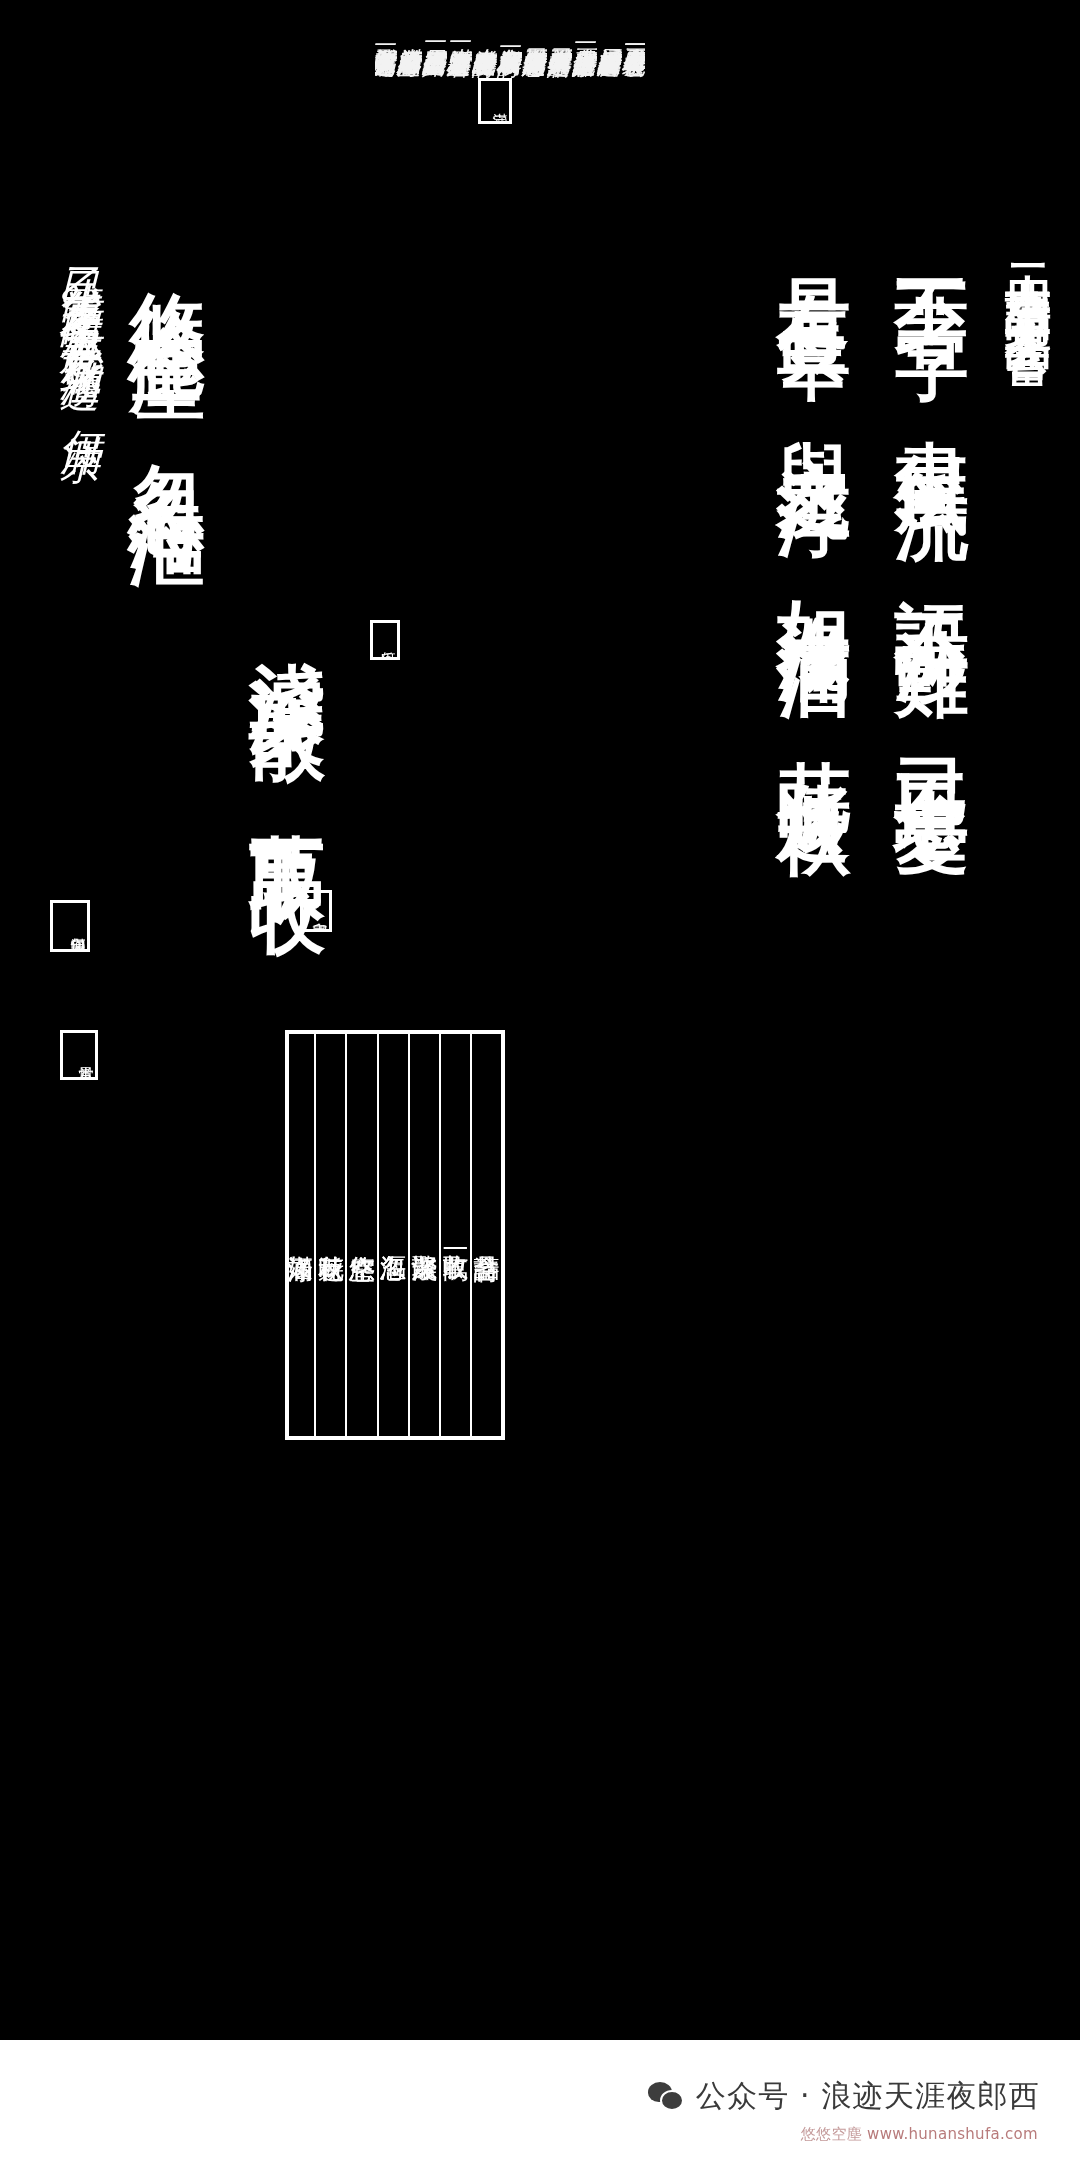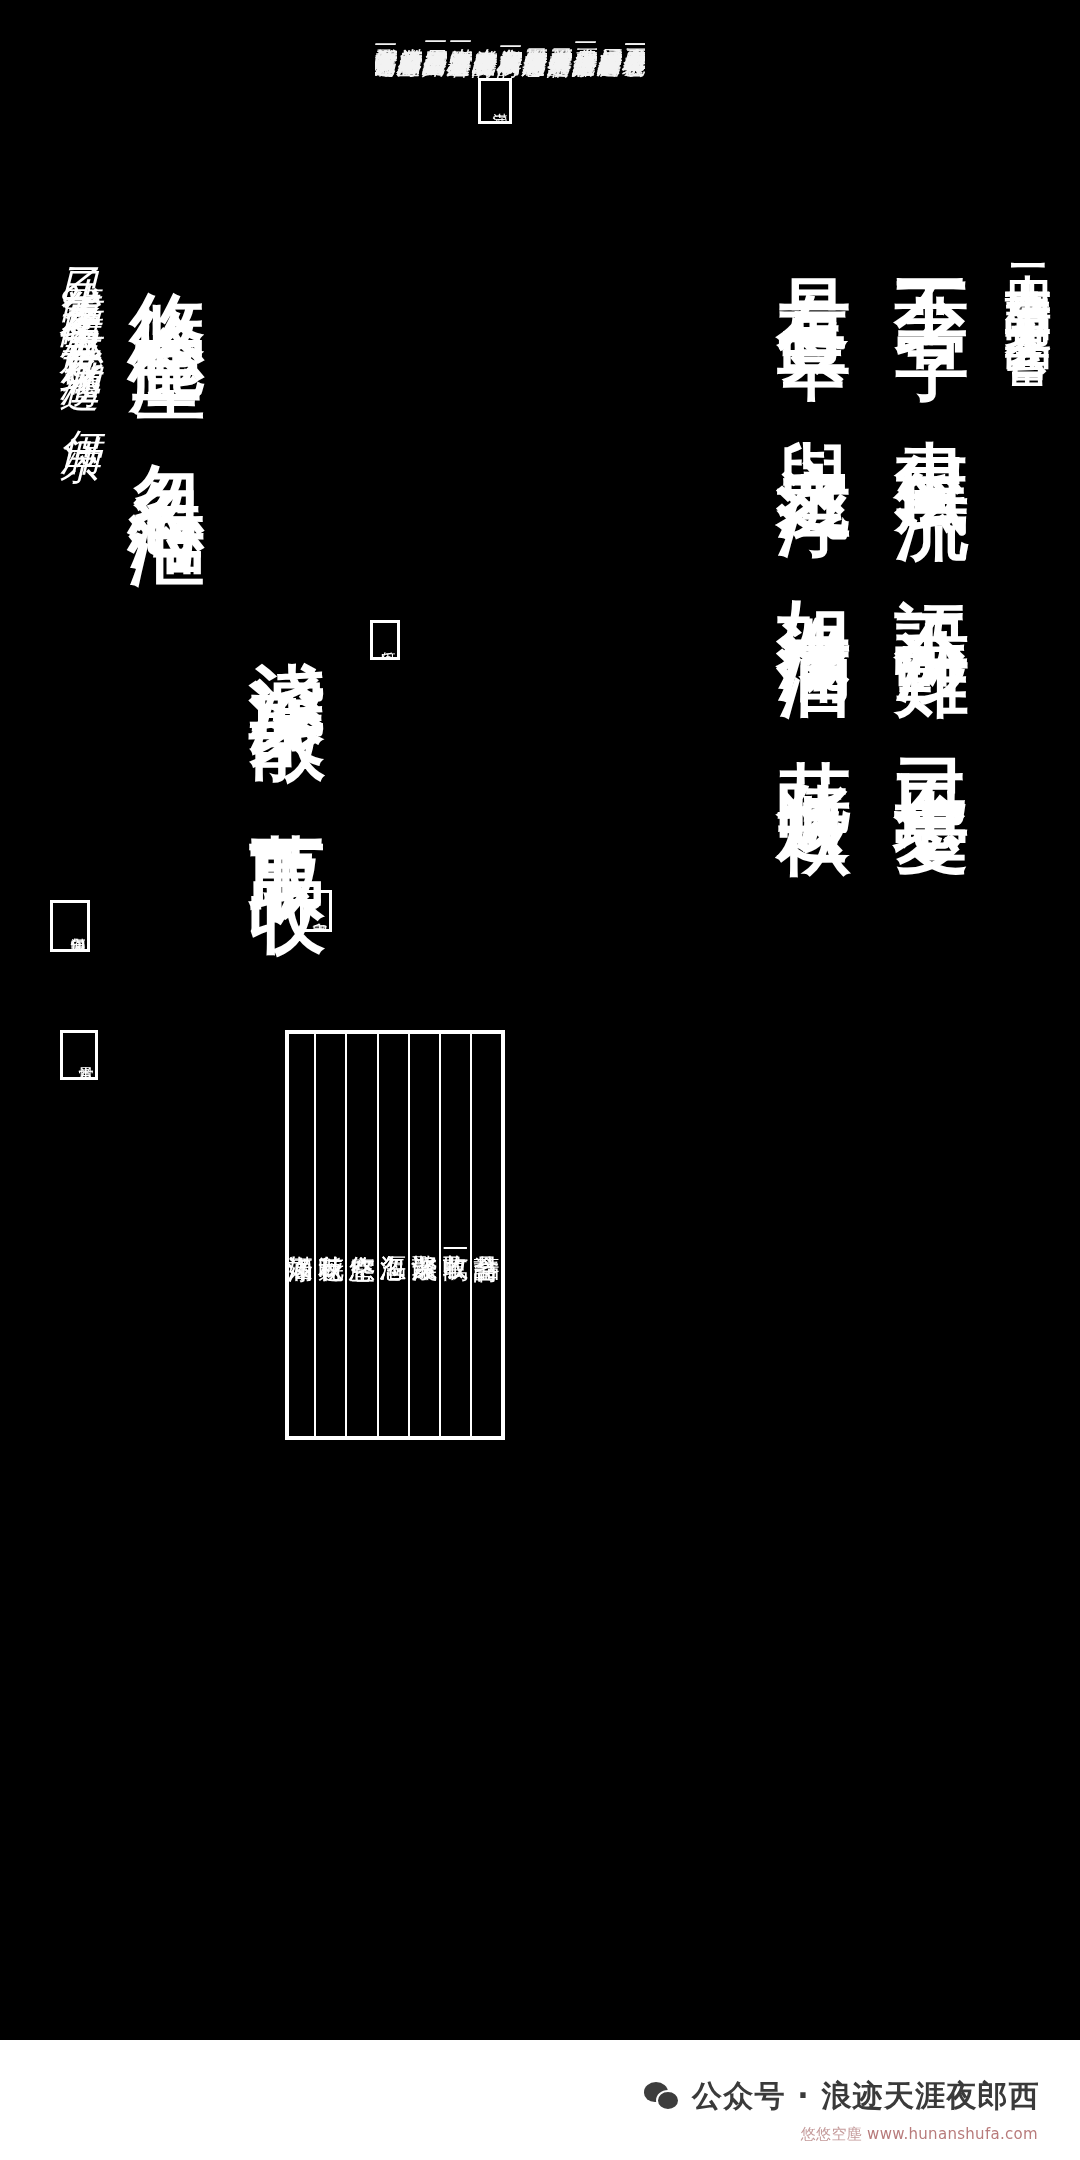--- a/index.html
+++ b/index.html
@@ -172,21 +172,20 @@
     left: 0;
     top: 2040px;
     width: 1080px;
     height: 112px;
     background: #ffffff;
     display: flex;
     align-items: center;
     justify-content: flex-end;
     padding-right: 40px;
     box-sizing: border-box;
-    font-weight: bold;
   }
   .footer-inner {
     display: flex;
     align-items: center;
     gap: 14px;
   }
   .wechat-icon {
     width: 34px;
     height: 28px;
     position: relative;

